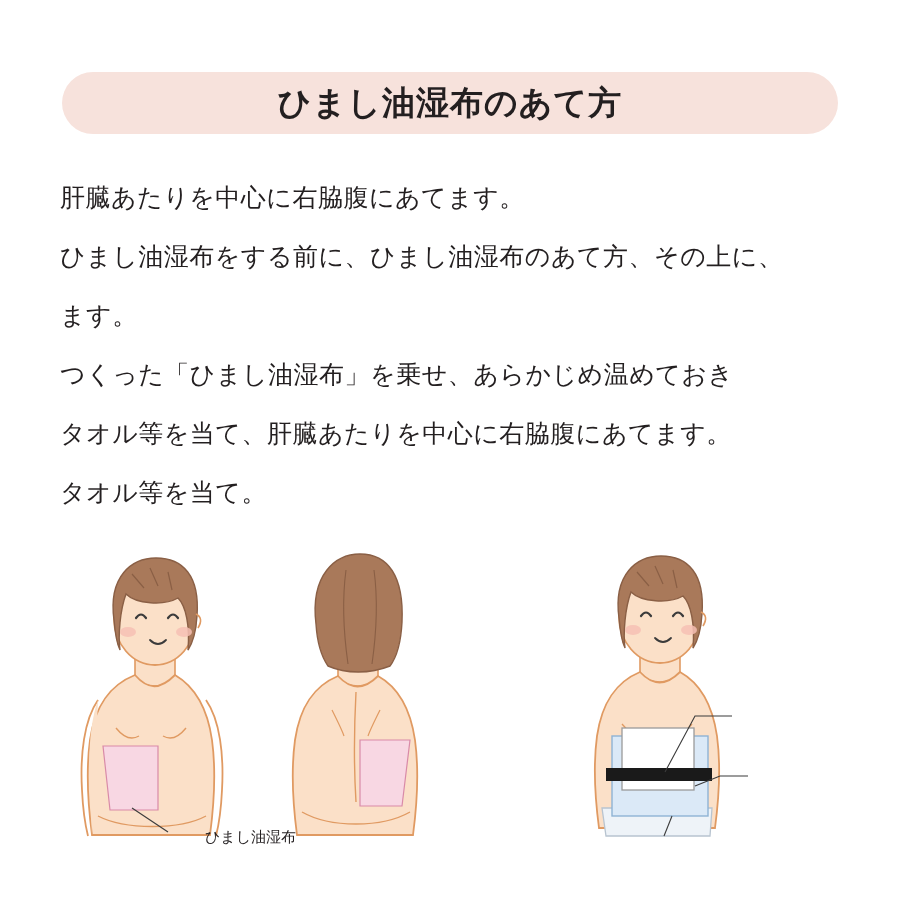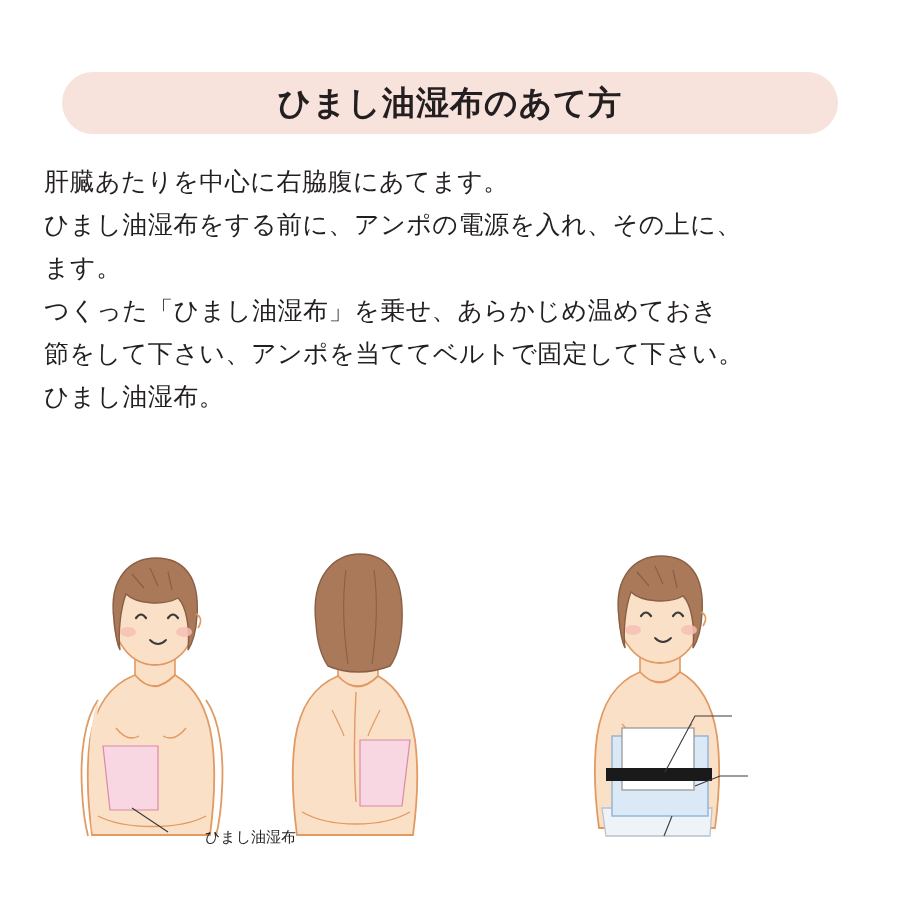--- a/index.html
+++ b/index.html
@@ -47,21 +47,21 @@
     position: absolute;
     left: 44px;
     top: 160px;
     width: 830px;
     font-size: 25px;
     line-height: 43px;
     letter-spacing: 0.5px;
     color: #231f20;
   }
   .body-text p {
-    margin: 0;
+    margin: 16px;
   }
 
   .figures {
     position: absolute;
     left: 0;
     top: 540px;
     width: 900px;
     height: 330px;
   }
   .figure {
@@ -84,25 +84,25 @@
 <body>
 
 <div class="page">
 
   <div class="title-band">
     <div class="title-text">ひまし油湿布のあて方</div>
   </div>
 
   <div class="body-text">
     <p>肝臓あたりを中心に右脇腹にあてます。</p>
-    <p>ひまし油湿布をする前に、アンポの電源を入れ、その上に、</p>
+    <p>ひまし油湿布をする前に、ひまし油湿布のあて方、その上に、</p>
     <p>ます。</p>
     <p>つくった「ひまし油湿布」を乗せ、あらかじめ温めておき</p>
-    <p>節をして下さい、アンポを当ててベルトで固定して下さい。</p>
-    <p>ひまし油湿布。</p>
+    <p>タオル等を当て、肝臓あたりを中心に右脇腹にあてます。</p>
+    <p>タオル等を当て。</p>
   </div>
 
   <div class="figures">
 
     <div class="figure fig-front">
       <svg width="230" height="300" viewBox="0 0 230 300">
 
         <path d="M95 110 L95 140 Q115 152 135 140 L135 110 Z" fill="#fbe0c8" stroke="#e09a62" stroke-width="1.6"></path>
 
         <path d="M95 135 C70 145 55 165 50 200 C46 230 48 265 52 295 L170 295 C174 265 176 230 172 200 C167 165 152 145 135 135 C120 150 108 150 95 135 Z" fill="#fbe0c8" stroke="#e09a62" stroke-width="1.8"></path>

